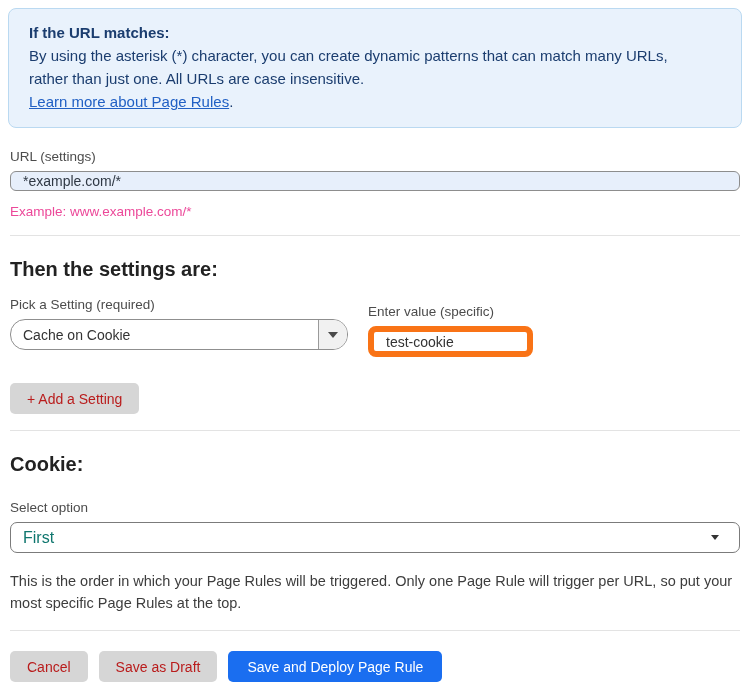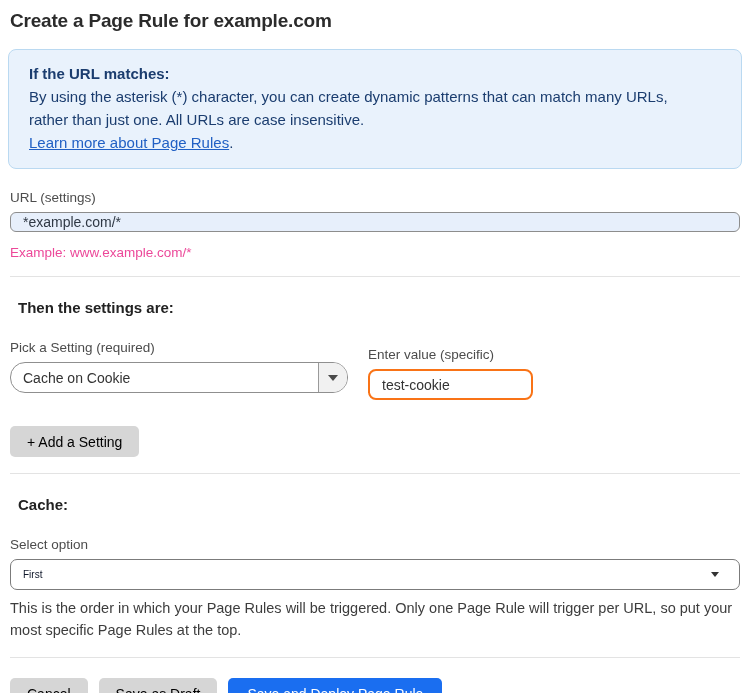--- a/index.html
+++ b/index.html
@@ -83,27 +83,27 @@
     margin-top: 13px;
   }
 
   hr.divider {
     border: none;
     border-top: 1px solid var(--divider);
     margin: 16px 0 0 0;
   }
 
   .section-heading {
-    font-size: 15px;
+    font-size: 20px;
     font-weight: 700;
     color: #222222;
-    margin: 22px 0 0 8px;
-  }
-
-  .settings-row { display: flex; margin-top: 24px; }
+    margin: 22px 0 0 0;
+  }
+
+  .settings-row { display: flex; margin-top: 16px; }
   .settings-col-left { width: 338px; }
   .settings-col-right { margin-left: 20px; margin-top: 7px; }
   .settings-row .field-label { margin-top: 0; }
 
   .select-box {
     height: 31px;
     border: 1px solid #8f8f8f;
     border-radius: 15px;
     background: #ffffff;
     display: flex;
@@ -138,83 +138,82 @@
     border-right-width: 4.5px;
     border-top-width: 5.5px;
     border-top-color: #333333;
   }
 
   .value-input {
     display: block;
     width: 165px;
     height: 31px;
     background: #ffffff;
-    border: 2px solid #f97316;
+    border: 6px solid #f97316;
     border-radius: 8px;
     padding: 0 12px;
     font-size: 14px;
     color: #333333;
     font-family: inherit;
     outline: none;
   }
 
   .btn {
     height: 31px;
     border: none;
     border-radius: 5px;
     font-size: 14px;
     font-family: inherit;
     cursor: pointer;
   }
   .btn-gray {
     background: var(--button-gray);
-    color: #000000;
+    color: #b91c1c;
     padding: 0 17px;
   }
   .btn-blue {
     background: var(--accent-blue);
     color: #ffffff;
     padding: 0 19px;
   }
   .add-setting-btn { display: block; margin-top: 26px; }
 
   .order-select {
     height: 31px;
     border: 1px solid #7b7b7b;
     border-radius: 7px;
     background: #ffffff;
     display: flex;
     align-items: center;
     justify-content: space-between;
     padding: 0 20px 0 12px;
-    font-size: 10px;
-    color: #0f172a;
+    font-size: 16px;
+    color: #0f766e;
     cursor: pointer;
   }
   .order-help {
     font-size: 14.5px;
     line-height: 22px;
     color: #3d3d3d;
-    margin-top: 7px;
+    margin-top: 17px;
   }
   .order-help-divider { margin-top: 12px; }
 
   .footer-actions {
     display: flex;
     gap: 11px;
     margin-top: 20px;
     padding-bottom: 20px;
   }
 </style>
 </head>
 <body>
 
 <div class="container">
 
-  <h1 class="page-title">Create a Page Rule for example.com</h1>
 
   <div class="info-box">
     <div class="info-heading">If the URL matches:</div>
     <div class="info-body">By using the asterisk (*) character, you can create dynamic patterns that can match many URLs, rather than just one. All URLs are case insensitive.</div>
     <div class="info-link-line"><a class="info-link">Learn more about Page Rules</a><span>.</span></div>
   </div>
 
   <label class="field-label">URL (settings)</label>
   <input class="url-input" type="text" value="*example.com/*" style="">
   <div class="example-text">Example: www.example.com/*</div>
@@ -236,21 +235,21 @@
     <div class="settings-col-right">
       <label class="field-label">Enter value (specific)</label>
       <input class="value-input" type="text" value="test-cookie" style="">
     </div>
   </div>
 
   <button class="btn btn-gray add-setting-btn">+ Add a Setting</button>
 
   <hr class="divider">
 
-  <h2 class="section-heading">Cache:</h2>
+  <h2 class="section-heading">Cookie:</h2>
 
   <label class="field-label" style="margin-top:24px;">Select option</label>
   <div class="order-select">
     <span>First</span>
     <span class="tri-down small"></span>
   </div>
   <div class="order-help">This is the order in which your Page Rules will be triggered. Only one Page Rule will trigger per URL, so put your most specific Page Rules at the top.</div>
 
   <hr class="divider order-help-divider">
 

